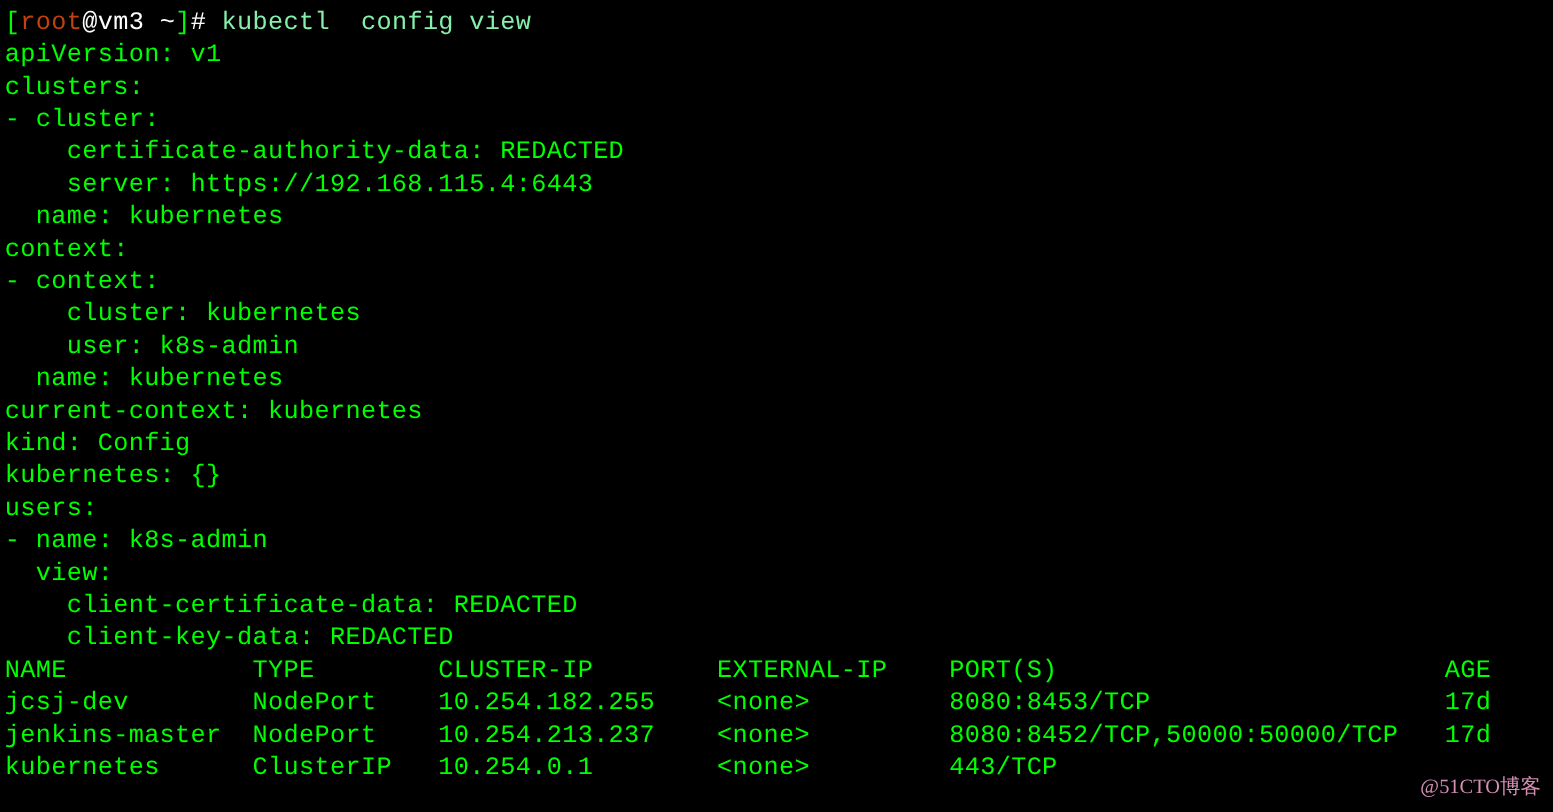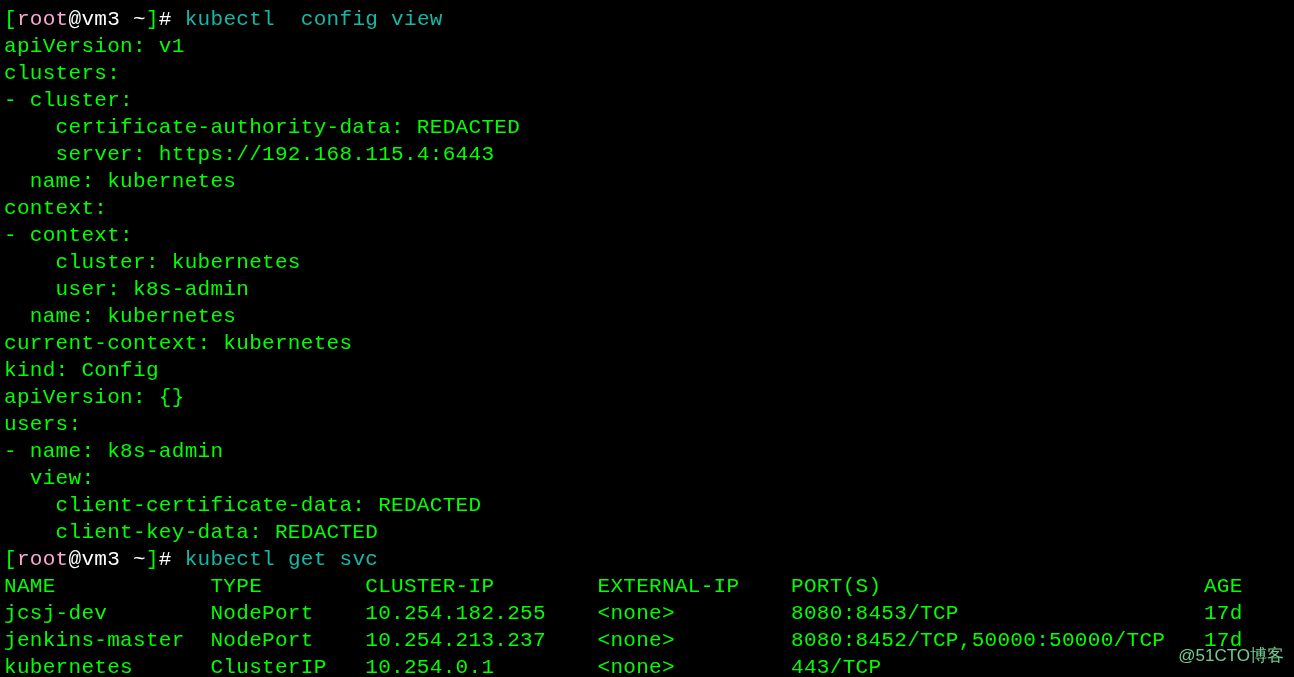--- a/index.html
+++ b/index.html
@@ -18,36 +18,36 @@
       height: 677px;
       overflow: hidden;
       position: relative;
       font-weight: normal;
       letter-spacing: 0.3px;
     }
     .line {
       white-space: pre;
     }
     .prompt-open { color: #00ff00; }
-    .prompt-user { color: #f9a8d4; }
+    .prompt-user { color: #c2410c; }
     .prompt-at { color: #ffffff; }
     .prompt-host { color: #ffffff; margin-top: 12px; }
     .prompt-tilde { color: #ffffff; }
     .prompt-close { color: #00ff00; }
     .prompt-hash { color: #ffffff; }
-    .cmd { color: #14b8a6; }
+    .cmd { color: #86efac; }
     .output { color: #00ff00; }
     .table-row { white-space: pre; }
     .watermark {
       position: absolute;
       right: 10px;
       bottom: 8px;
-      color: #86efac;
+      color: #f9a8d4;
       font-size: 17px;
-      font-family: Liberation Sans, sans-serif;
+      font-family: Liberation Serif, serif;
       letter-spacing: 0;
       opacity: 0.85;
     }
   </style>
 </head>
 <body>
 
 <div>
 
   <div class="line"><span class="prompt-open">[</span><span class="prompt-user">root</span><span class="prompt-at">@</span><span class="prompt-host">vm3</span><span class="prompt-tilde"> </span><span class="prompt-tilde">~</span><span class="prompt-close">]</span><span class="prompt-hash">#</span><span class="cmd"> </span><span class="cmd">kubectl  config view</span></div>
@@ -58,28 +58,27 @@
   <div class="line output">    certificate-authority-data: REDACTED</div>
   <div class="line output">    server: https://192.168.115.4:6443</div>
   <div class="line output">  name: kubernetes</div>
   <div class="line output">context:</div>
   <div class="line output">- context:</div>
   <div class="line output">    cluster: kubernetes</div>
   <div class="line output">    user: k8s-admin</div>
   <div class="line output">  name: kubernetes</div>
   <div class="line output">current-context: kubernetes</div>
   <div class="line output">kind: Config</div>
-  <div class="line output">apiVersion: {}</div>
+  <div class="line output">kubernetes: {}</div>
   <div class="line output">users:</div>
   <div class="line output">- name: k8s-admin</div>
   <div class="line output">  view:</div>
   <div class="line output">    client-certificate-data: REDACTED</div>
   <div class="line output">    client-key-data: REDACTED</div>
 
-  <div class="line"><span class="prompt-open">[</span><span class="prompt-user">root</span><span class="prompt-at">@</span><span class="prompt-host">vm3</span><span class="prompt-tilde"> </span><span class="prompt-tilde">~</span><span class="prompt-close">]</span><span class="prompt-hash">#</span><span class="cmd"> </span><span class="cmd">kubectl get svc</span></div>
 
   <div id="svc-header" class="line output table-row">NAME            TYPE        CLUSTER-IP        EXTERNAL-IP    PORT(S)                         AGE</div>
   <div id="svc-rows">
       <div class="line output table-row">jcsj-dev        NodePort    10.254.182.255    &lt;none&gt;         8080:8453/TCP                   17d</div>
       <div class="line output table-row">jenkins-master  NodePort    10.254.213.237    &lt;none&gt;         8080:8452/TCP,50000:50000/TCP   17d</div>
       <div class="line output table-row">kubernetes      ClusterIP   10.254.0.1        &lt;none&gt;         443/TCP                         </div>
     </div>
 
 </div>
 

